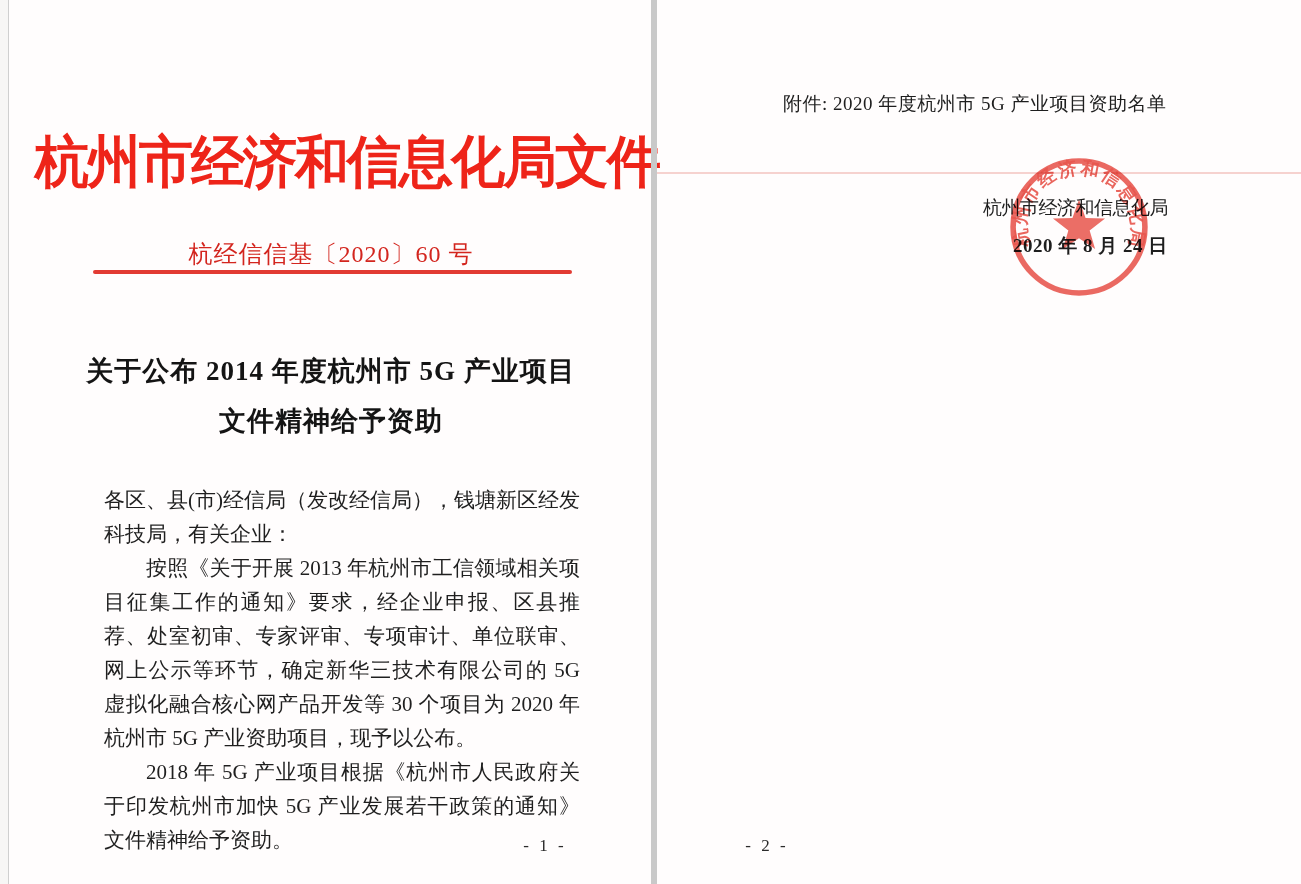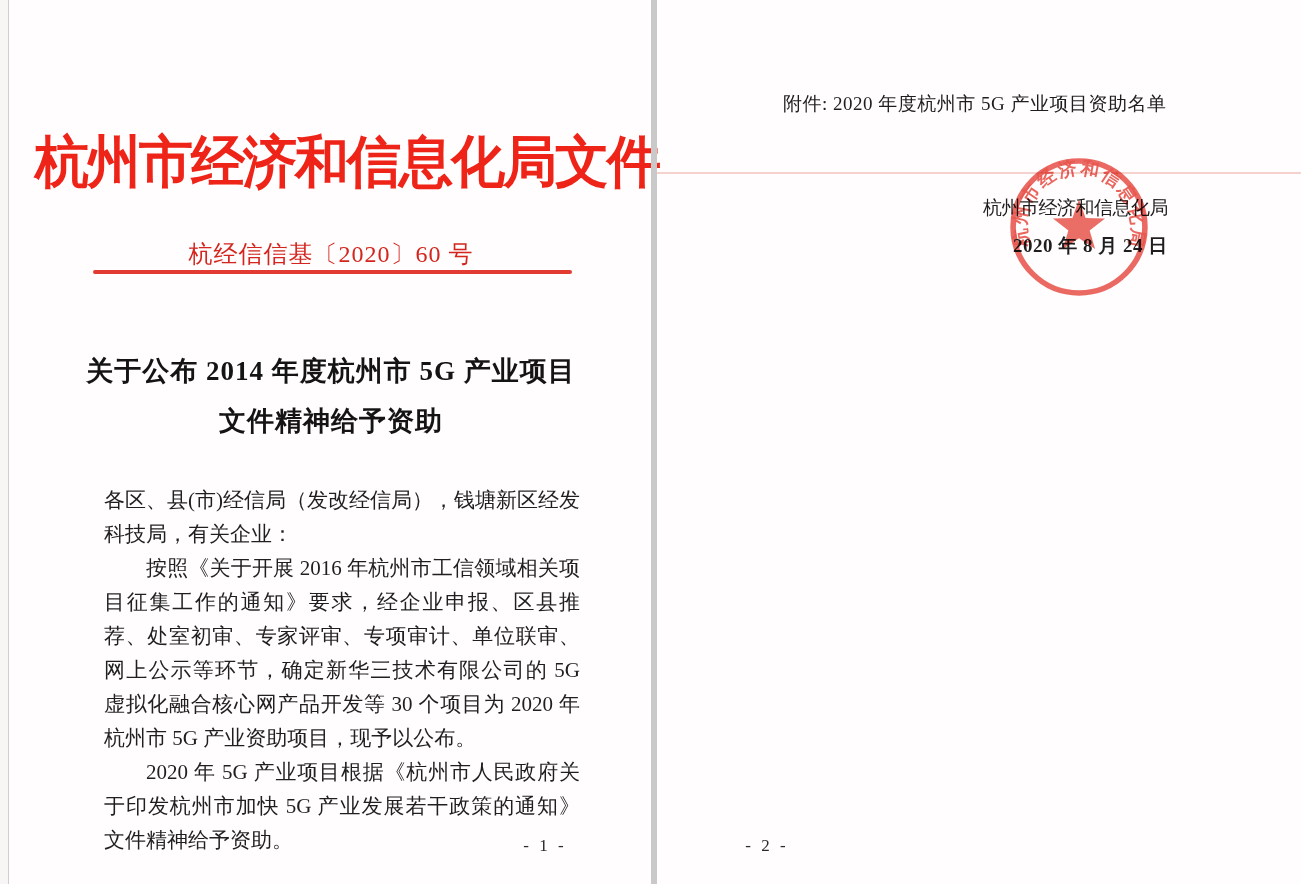--- a/index.html
+++ b/index.html
@@ -93,22 +93,22 @@
 
     <div class="red-rule"></div>
 
     <div class="notice-title">
       <div>关于公布 2014 年度杭州市 5G 产业项目</div>
       <div>文件精神给予资助</div>
     </div>
 
     <div class="body-text">
       <p>各区、县(市)经信局（发改经信局），钱塘新区经发科技局，有关企业：</p>
-      <p class="indent">按照《关于开展 2016 年杭州市工信领域相关项目征集工作的通知》要求，经企业申报、区县推荐、处室初审、专家评审、专项审计、单位联审、网上公示等环节，确定新华三技术有限公司的 5G 虚拟化融合核心网产品开发等 30 个项目为 2020 年杭州市 5G 产业资助项目，现予以公布。</p>
-      <p class="indent">2020 年 5G 产业项目根据《杭州市人民政府关于印发杭州市加快 5G 产业发展若干政策的通知》文件精神给予资助。</p>
+      <p class="indent">按照《关于开展 2013 年杭州市工信领域相关项目征集工作的通知》要求，经企业申报、区县推荐、处室初审、专家评审、专项审计、单位联审、网上公示等环节，确定新华三技术有限公司的 5G 虚拟化融合核心网产品开发等 30 个项目为 2020 年杭州市 5G 产业资助项目，现予以公布。</p>
+      <p class="indent">2018 年 5G 产业项目根据《杭州市人民政府关于印发杭州市加快 5G 产业发展若干政策的通知》文件精神给予资助。</p>
     </div>
 
     <div class="page-number n1">- 1 -</div>
   </div>
 
   <div class="page-divider"></div>
 
   <div>
     <div class="attachment-line">附件: 2020 年度杭州市 5G 产业项目资助名单</div>
 

